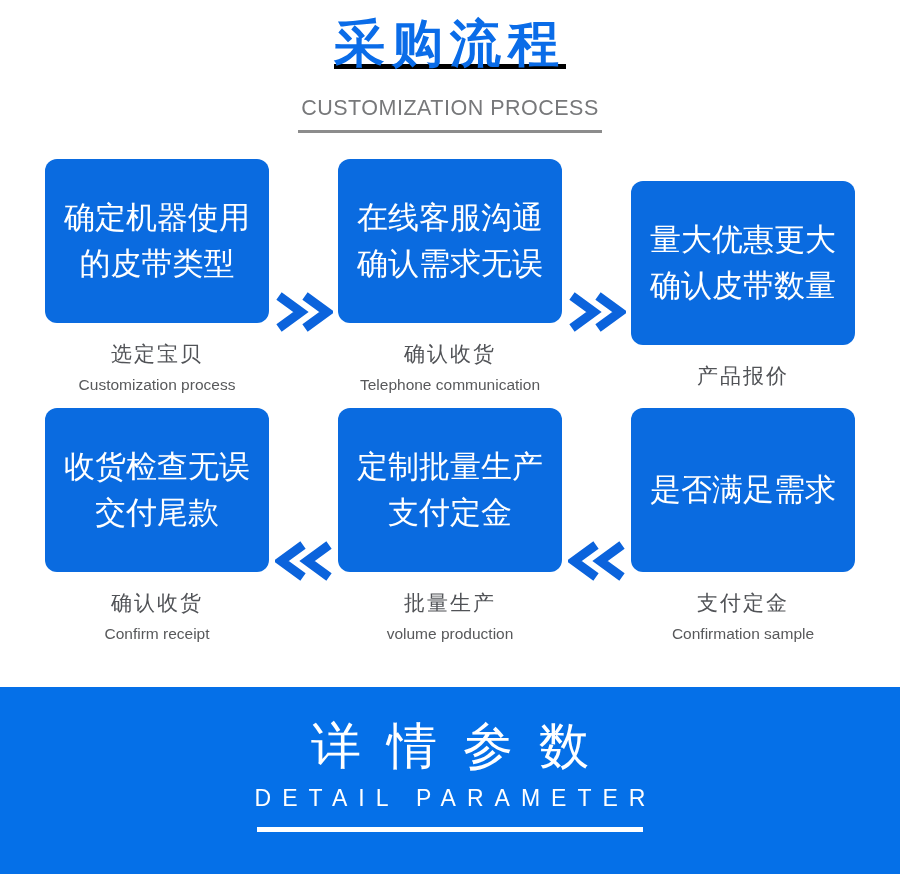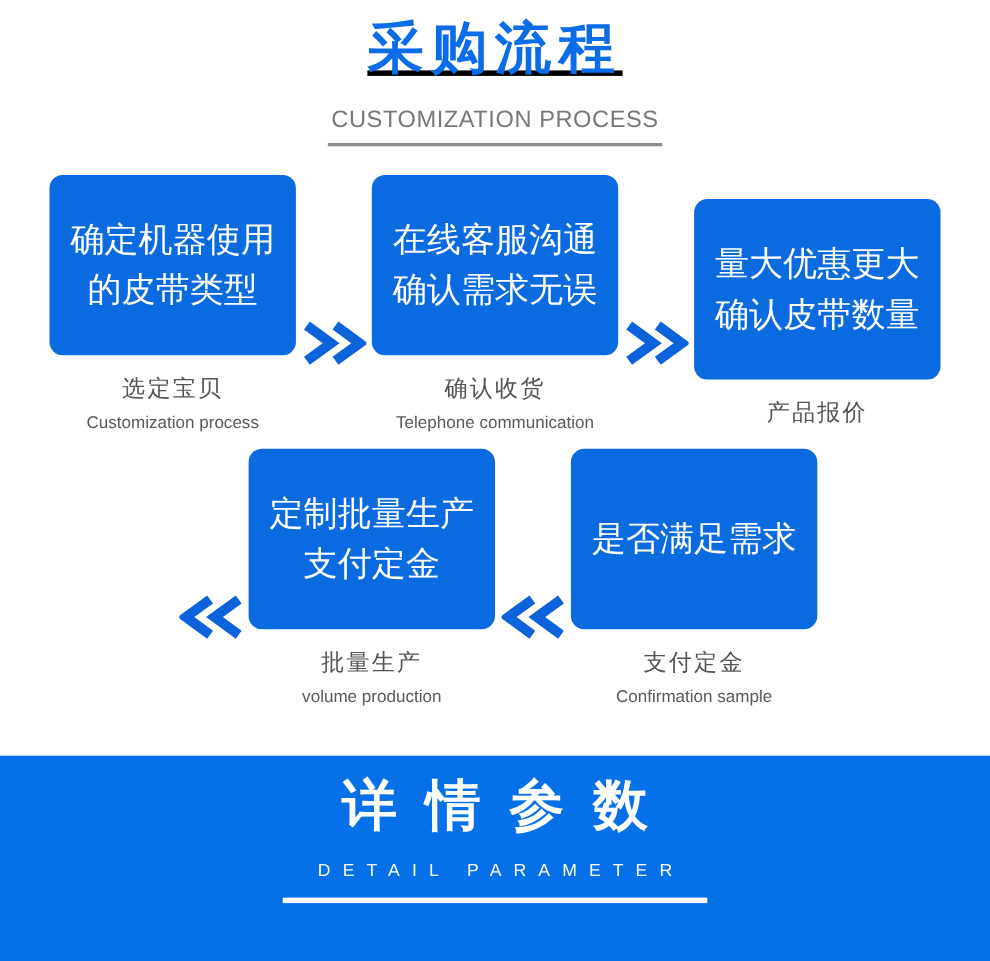--- a/index.html
+++ b/index.html
@@ -45,25 +45,25 @@
     display: flex; align-items: center; justify-content: center;
     flex: none;
   }
   .arrow svg { display: block; }
   
   .banner {
     margin-top: 44px; width: 900px; height: 188px;
     background: #0570e8; text-align: center; color: #ffffff;
   }
   .banner-title {
-    margin: 0; padding-top: 17px; font-size: 50px; font-weight: bold;
+    margin: 0; padding-top: 31px; font-size: 50px; font-weight: normal;
     letter-spacing: 26px; text-indent: 26px; line-height: 56px;
   }
   .banner-subtitle {
-    margin-top: 23px; font-size: 16px; letter-spacing: 11px;
+    margin-top: 11px; font-size: 23px; letter-spacing: 11px;
     text-indent: 11px; font-weight: 500;
   }
   .banner-underline {
     width: 386px; height: 5px; background: #ffffff; margin: 15px auto 0 auto;
   }
 </style>
 </head>
 <body>
 
 <div class="page">
@@ -114,20 +114,28 @@
           <div>量大优惠更大</div>
           <div>确认皮带数量</div>
         </div>
         <div class="step-cn">产品报价</div>
       </div>
 
     </div>
 
     <div class="flow-row">
 
+      <div class="step">
+        <div class="step-box">
+          <div>收货检查无误</div>
+          <div>交付尾款</div>
+        </div>
+        <div class="step-cn">确认收货</div>
+        <div class="step-en">Confirm receipt</div>
+      </div>
 
       <div class="arrow">
         <svg width="58" height="40" viewBox="0 0 58 40">
           <path d="M28 4 L6 20 L28 36" fill="none" stroke-width="9" stroke="#0b63dc"></path>
           <path d="M54 4 L32 20 L54 36" fill="none" stroke-width="9" stroke="#0b63dc"></path>
         </svg>
       </div>
 
       <div class="step">
         <div class="step-box">

